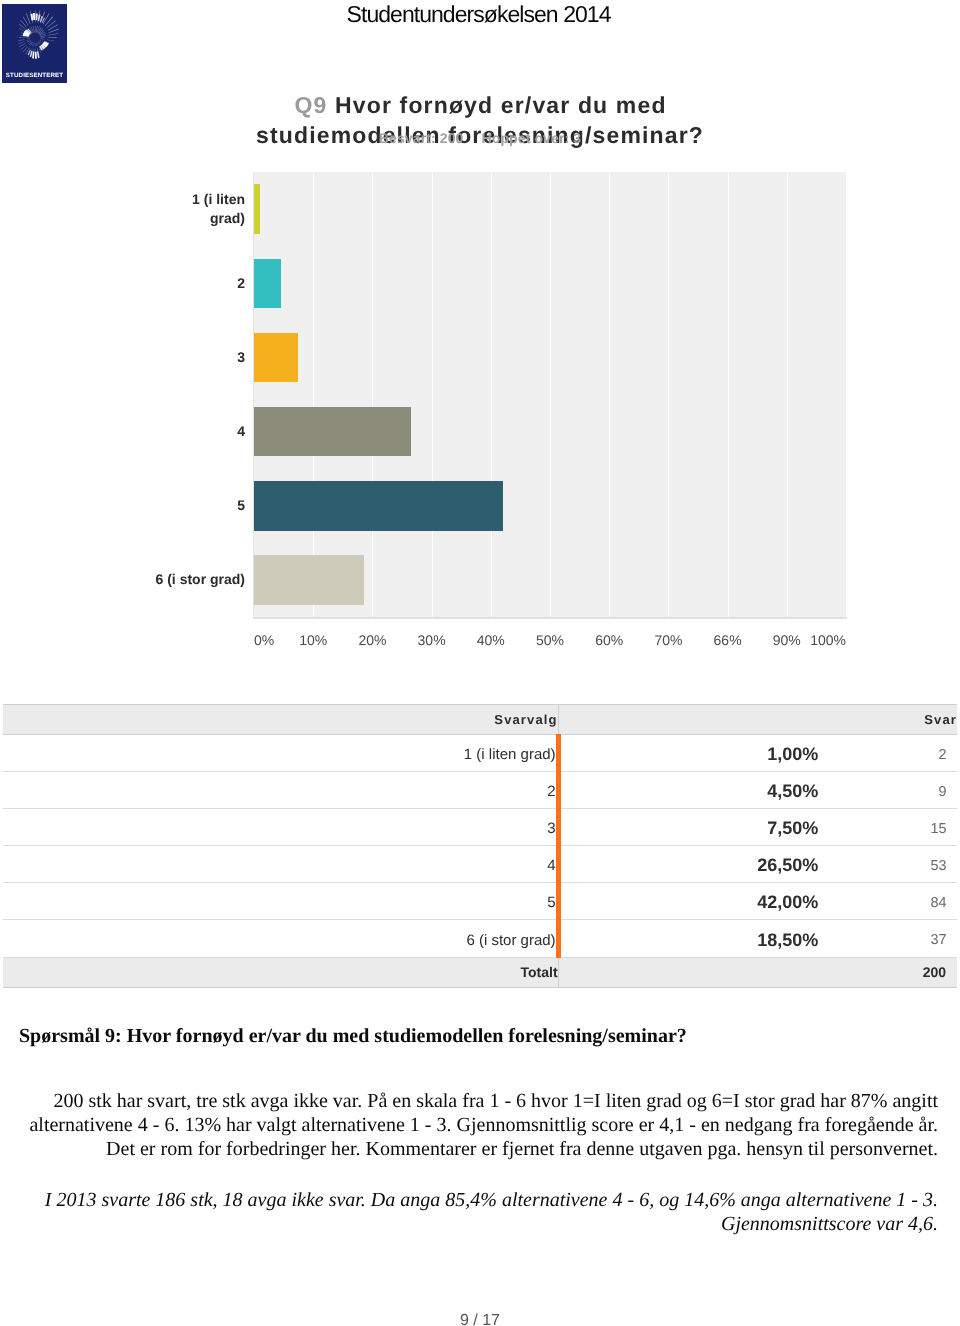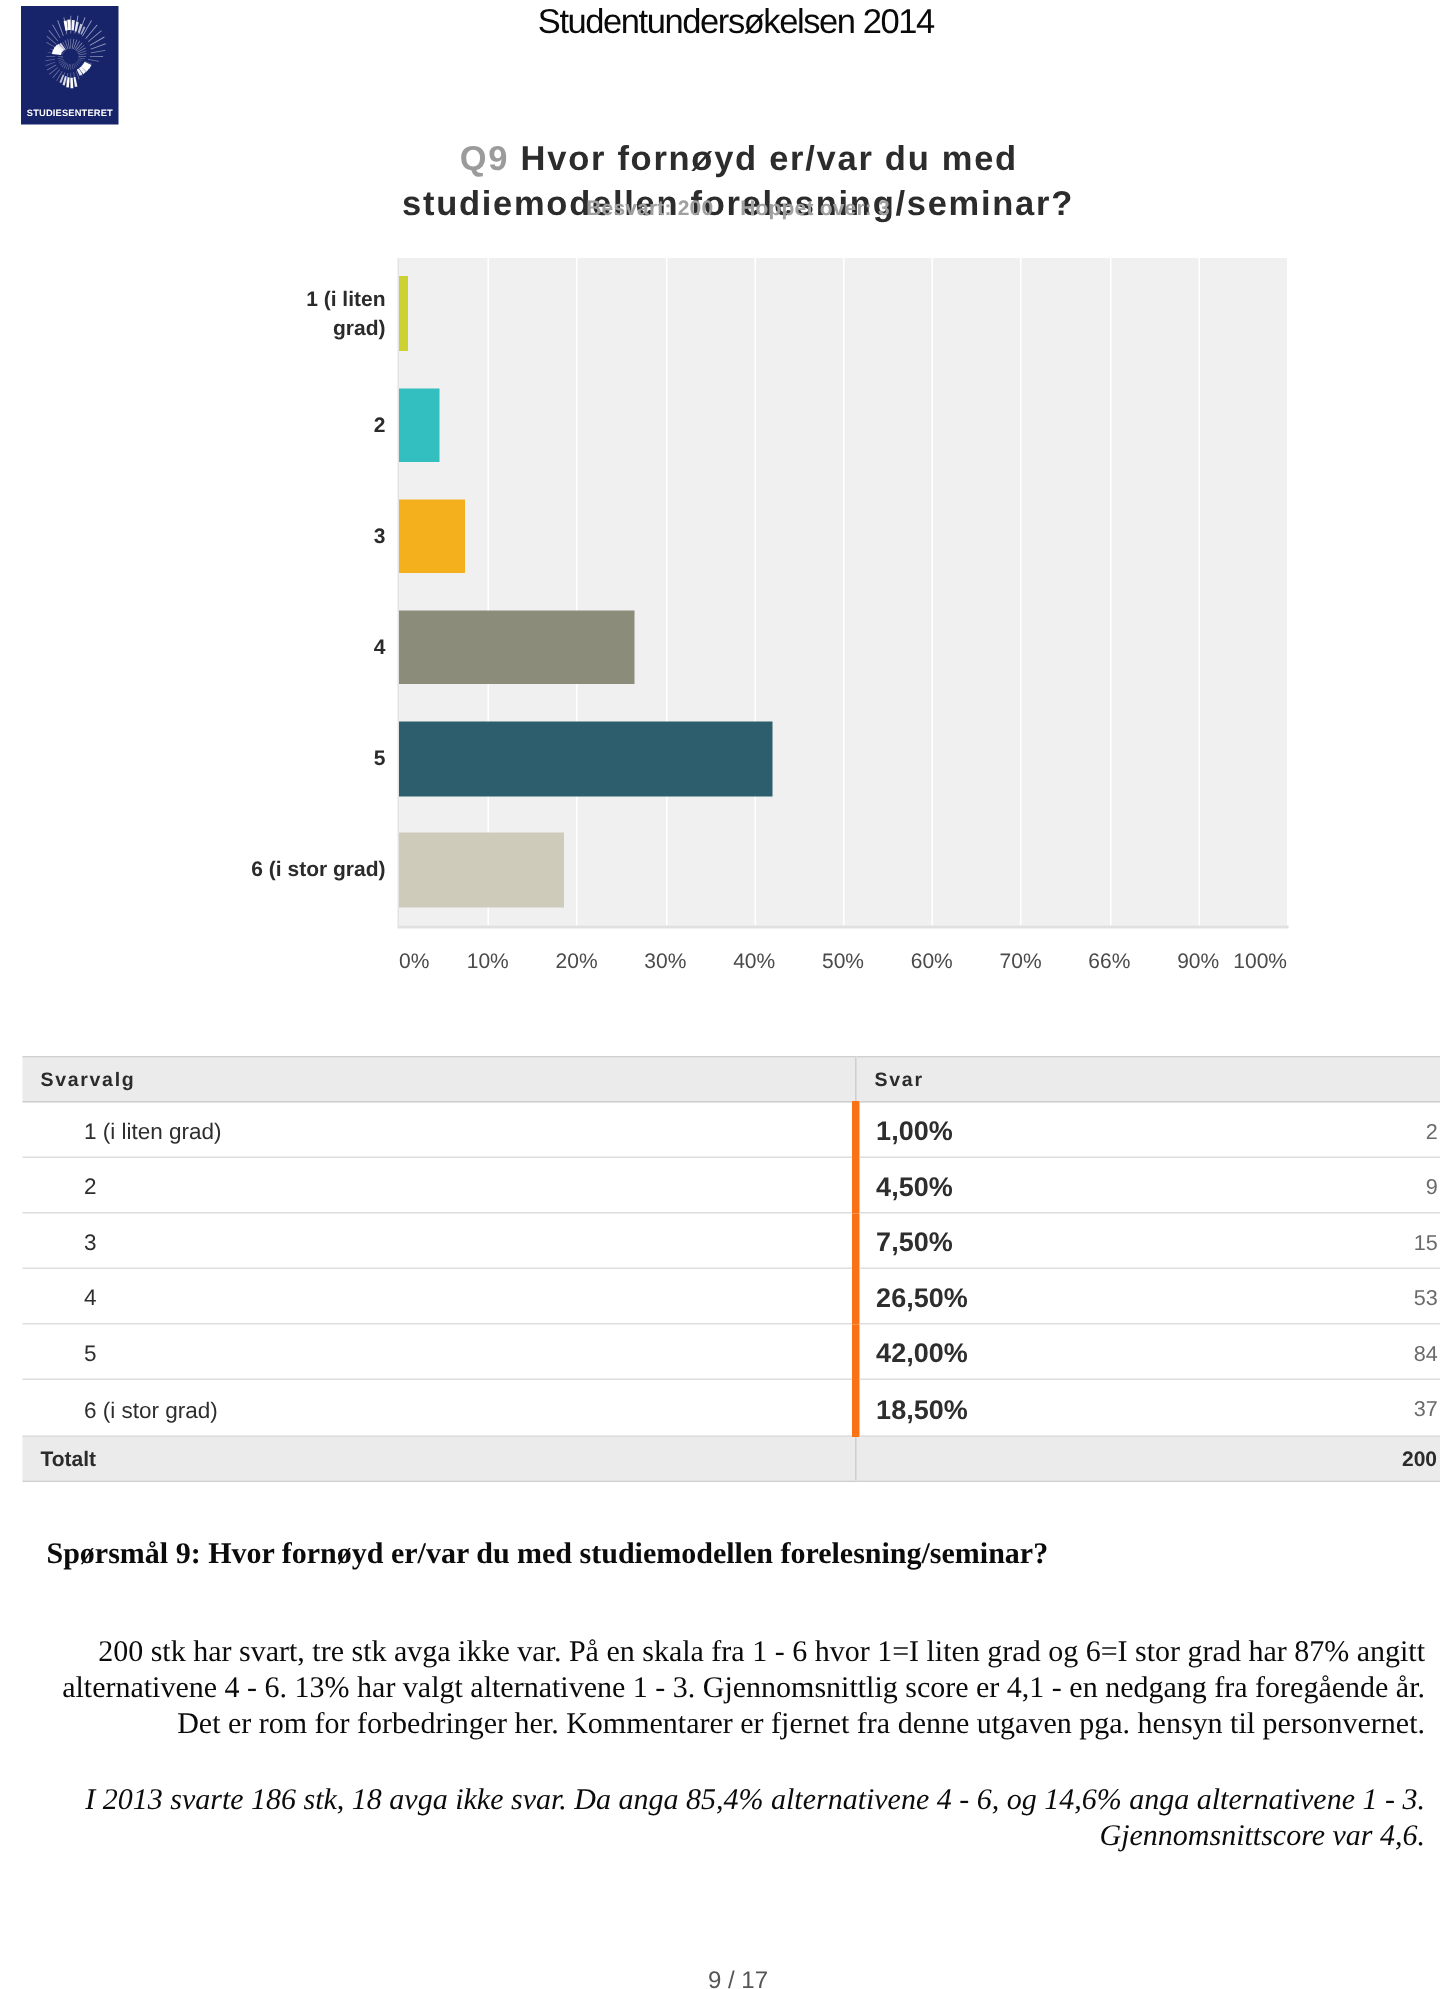--- a/index.html
+++ b/index.html
@@ -1,21 +1,21 @@
 <!DOCTYPE html>
 <html><head>
 <meta charset="utf-8">
 <title>Studentundersokelsen 2014</title>
 <style>
   html,body{margin:0;padding:0;background:#ffffff;}
   body{width:960px;height:1326px;position:relative;overflow:hidden;
        font-family:"Liberation Sans",sans-serif;
        -webkit-font-smoothing:antialiased;
        text-rendering:geometricPrecision;}
-  .page{position:absolute;left:12px;top:0;width:800px;height:1326px;opacity:0.999;}
+  .page{position:absolute;left:0;top:0;width:800px;height:1326px;opacity:0.999;}
 
   
   .logo{position:absolute;left:2px;top:3.5px;width:65px;height:79.5px;
         background:#17246a;overflow:hidden;}
   .logo svg{display:block;width:65px;height:79.5px;position:absolute;left:0;top:0;}
   .logo-caption{position:absolute;left:0;top:68.4px;opacity:0.999;width:65px;text-align:center;
         color:#ffffff;font-size:6.2px;font-weight:bold;letter-spacing:0.12px;
         text-indent:0.12px;line-height:8px;}
 
   
@@ -41,21 +41,21 @@
   .gridline{position:absolute;top:0;width:1px;height:445px;background:#ffffff;}
   .bar{position:absolute;}
   .cat{position:absolute;left:155px;width:90px;text-align:right;
        font-size:14px;font-weight:bold;color:#2b2b2b;line-height:19px;}
   .xtick{position:absolute;top:632px;width:60px;text-align:center;
          font-size:14px;color:#4a4a4a;}
 
   
   .tbl{position:absolute;left:3px;top:704px;width:954px;
        border-collapse:collapse;table-layout:fixed;}
-  .tbl td,.tbl th{padding:0;margin:0;}
+  .tbl td,.tbl th{padding:0;margin:0;text-align:right;}
   .tbl .hdr td{height:29px;background:#ebebeb;border-top:1px solid #cfcfcf;
        border-bottom:1px solid #cfcfcf;font-size:13px;font-weight:bold;
        color:#2b2b2b;letter-spacing:1.13px;vertical-align:middle;}
   .tbl .hdr td.c1{padding-left:12px;}
   .tbl .hdr td.c2{padding-left:12.5px;border-left:1px solid #cfcfcf;}
   .tbl .row td{height:37.1px;border-bottom:1px solid #dddddd;
        vertical-align:middle;font-size:15px;color:#2e2e2e;
        padding-top:3px;padding-bottom:0;box-sizing:border-box;}
   .tbl .row td.c1{padding-left:41px;}
   .tbl .row td.c2{padding-left:11.5px;font-weight:bold;font-size:18px;

